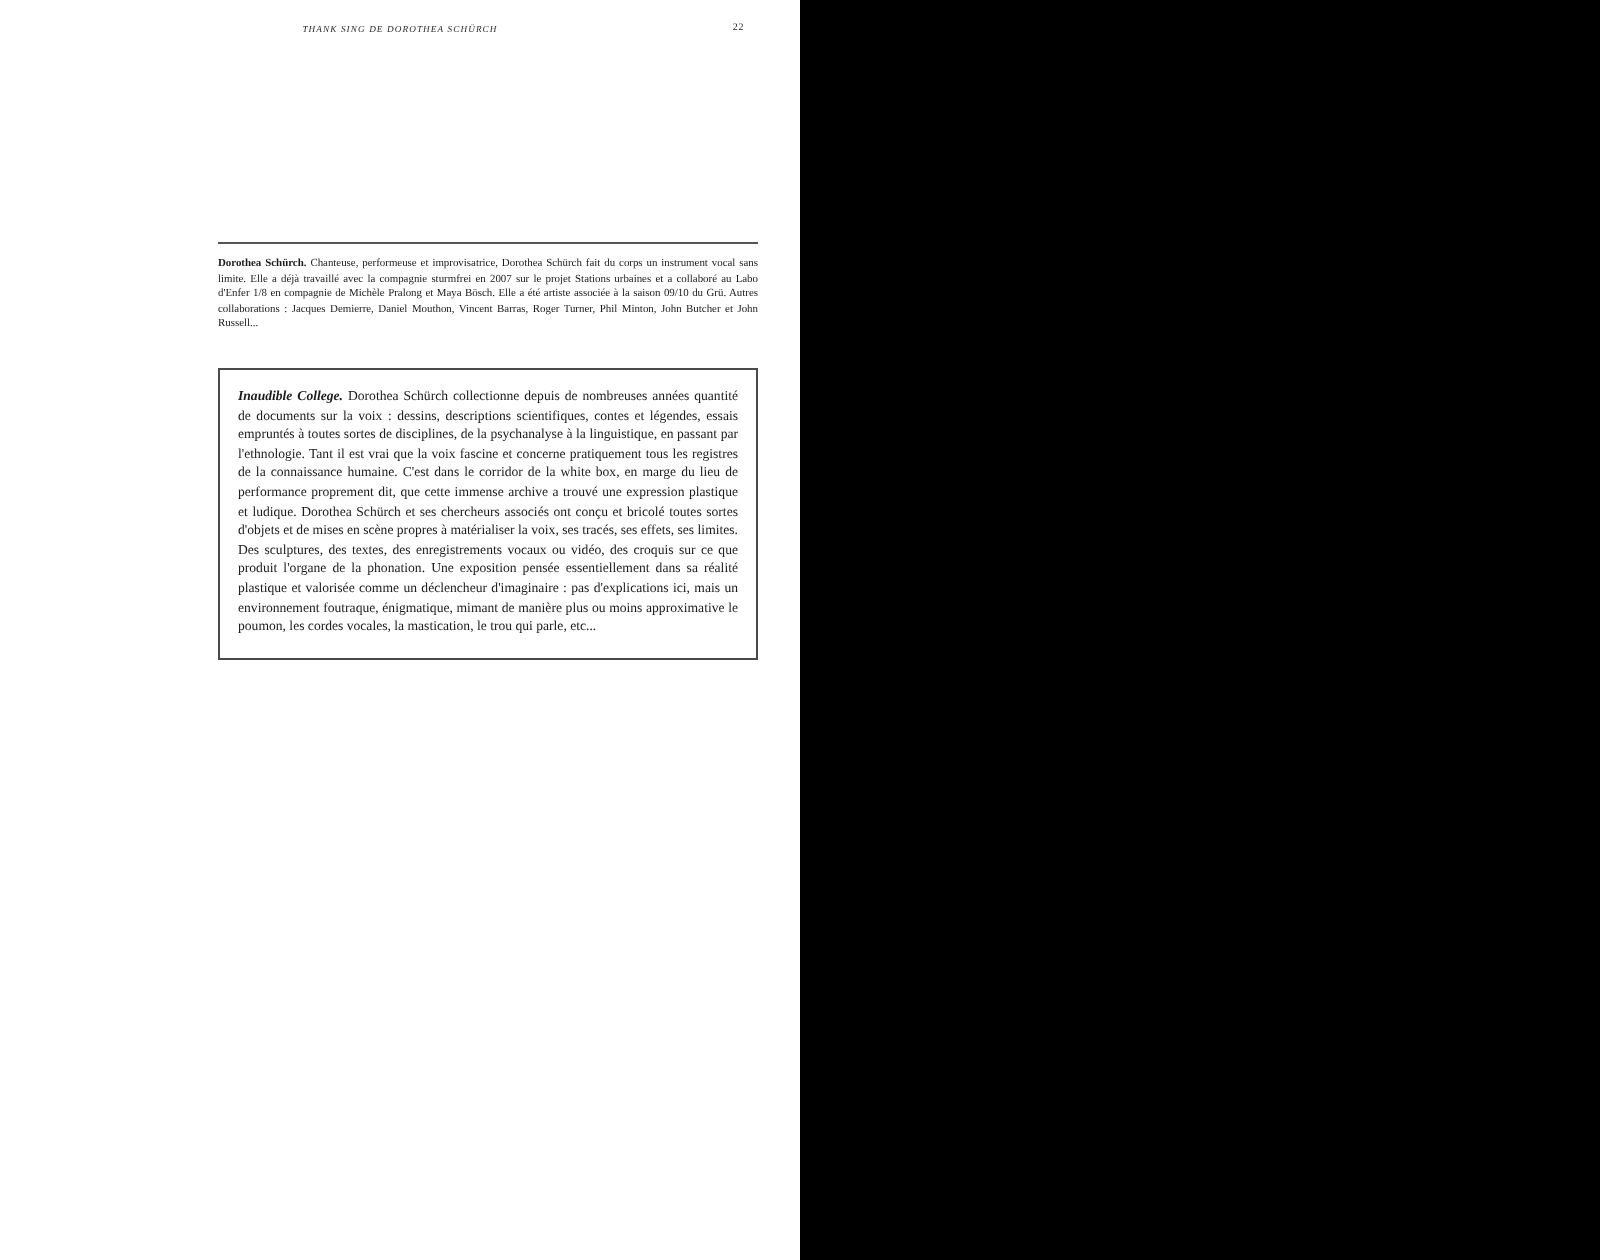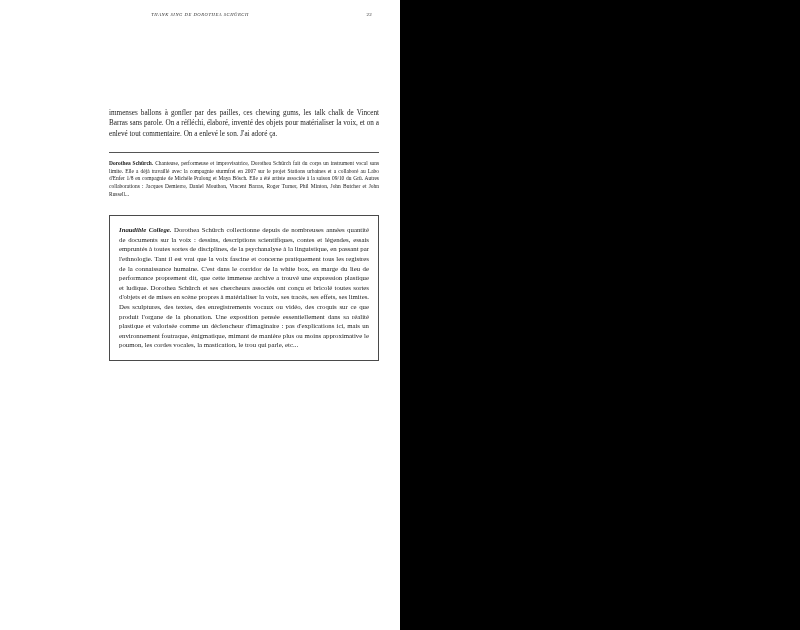--- a/index.html
+++ b/index.html
@@ -100,21 +100,20 @@
 </head>
 <body>
 
 <div class="spread">
 
   <div class="page-left">
     <div class="running-head">THANK SING DE DOROTHEA SCHÜRCH</div>
     <div class="folio-left">22</div>
 
     <div class="left-body">
-      <p class="para">immenses ballons à gonfler par des pailles, ces chewing gums, les talk chalk de Vincent Barras sans parole. On a réfléchi, élaboré, inventé des objets pour matérialiser la voix, et on a enlevé tout commentaire. On a enlevé le son. J'ai adoré ça.</p>
 
       <hr class="rule">
 
       <p class="bio"><span class="bold">Dorothea Schürch.</span> <span>Chanteuse, performeuse et improvisatrice, Dorothea Schürch fait du corps un instrument vocal sans limite. Elle a déjà travaillé avec la compagnie sturmfrei en 2007 sur le projet Stations urbaines et a collaboré au Labo d'Enfer 1/8 en compagnie de Michèle Pralong et Maya Bösch. Elle a été artiste associée à la saison 09/10 du Grü. Autres collaborations : Jacques Demierre, Daniel Mouthon, Vincent Barras, Roger Turner, Phil Minton, John Butcher et John Russell...</span></p>
 
       <div class="boxed">
         <p><span class="bold-it">Inaudible College.</span> <span>Dorothea Schürch collectionne depuis de nombreuses années quantité de documents sur la voix : dessins, descriptions scientifiques, contes et légendes, essais empruntés à toutes sortes de disciplines, de la psychanalyse à la linguistique, en passant par l'ethnologie. Tant il est vrai que la voix fascine et concerne pratiquement tous les registres de la connaissance humaine. C'est dans le corridor de la white box, en marge du lieu de performance proprement dit, que cette immense archive a trouvé une expression plastique et ludique. Dorothea Schürch et ses chercheurs associés ont conçu et bricolé toutes sortes d'objets et de mises en scène propres à matérialiser la voix, ses tracés, ses effets, ses limites. Des sculptures, des textes, des enregistrements vocaux ou vidéo, des croquis sur ce que produit l'organe de la phonation. Une exposition pensée essentiellement dans sa réalité plastique et valorisée comme un déclencheur d'imaginaire : pas d'explications ici, mais un environnement foutraque, énigmatique, mimant de manière plus ou moins approximative le poumon, les cordes vocales, la mastication, le trou qui parle, etc...</span></p>
       </div>
     </div>
   </div>

